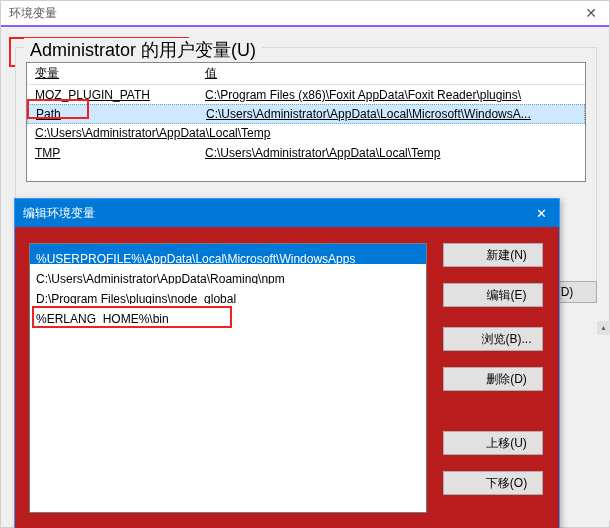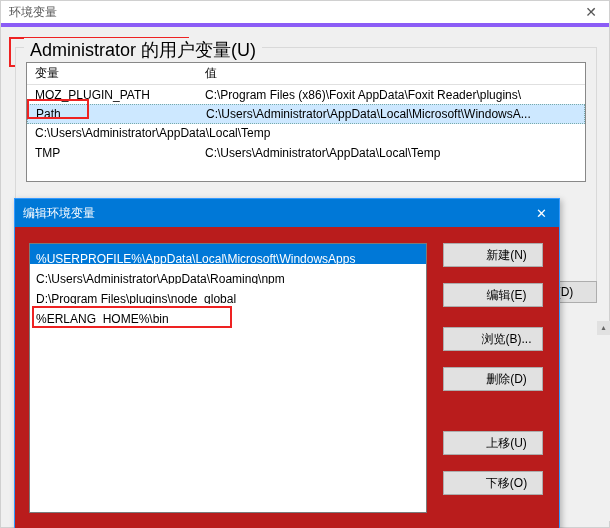--- a/index.html
+++ b/index.html
@@ -21,21 +21,21 @@
     height: 528px;
     background: #f0f0f0;
     border: 1px solid #d0d0d0;
   }
   .parent-titlebar {
     height: 26px;
     display: flex;
     align-items: center;
     justify-content: space-between;
     padding: 8px 8px;
-    border-bottom: 4px solid #8b5cf6;
+    border-bottom: 2px solid #8b5cf6;
     background: #fff;
   }
   .parent-title { color: #555; font-size: 12px; }
   .close-x { color: #555; font-size: 14px; padding: 0 4px; }
   .groupbox {
     position: absolute;
     top: 46px; left: 14px;
     width: 582px;
     height: 240px;
     border: 1px solid #d9d9d9;
@@ -64,21 +64,21 @@
     background: #fff;
     border: 1px solid #888;
   }
   .thead {
     display: flex;
     height: 22px;
     border-bottom: 1px solid #e0e0e0;
     background: #fff;
     align-items: center;
   }
-  .th, .td { padding: 12px 8px; white-space: nowrap; overflow: hidden; text-overflow: ellipsis; }
+  .th, .td { padding: 12px 8px; white-space: nowrap; overflow: hidden; text-overflow: ellipsis; text-decoration: underline; }
   .col-name { width: 170px; flex: 0 0 170px; }
   .col-value { flex: 1; }
   .trow {
     display: flex;
     height: 20px;
     align-items: center;
   }
   .trow.sel {
     background: #cde8ff;
     border: 1px dotted #7aa;

